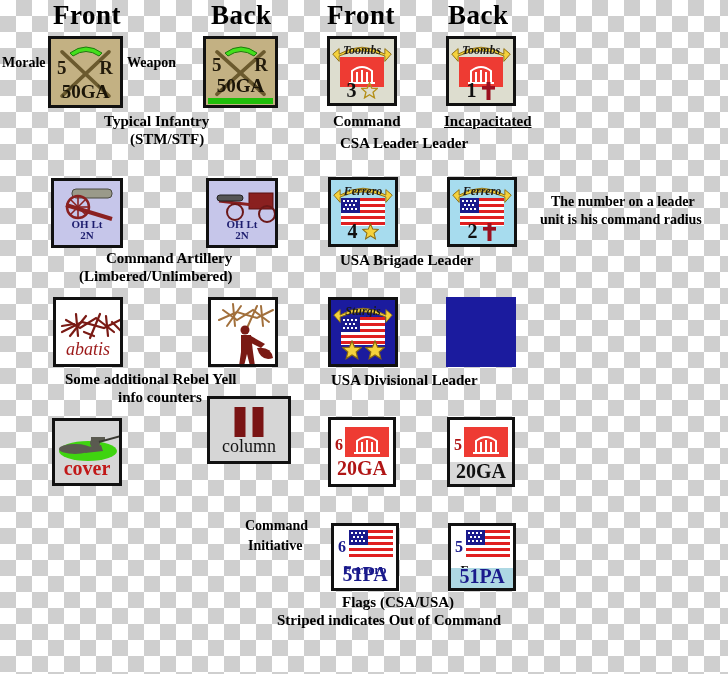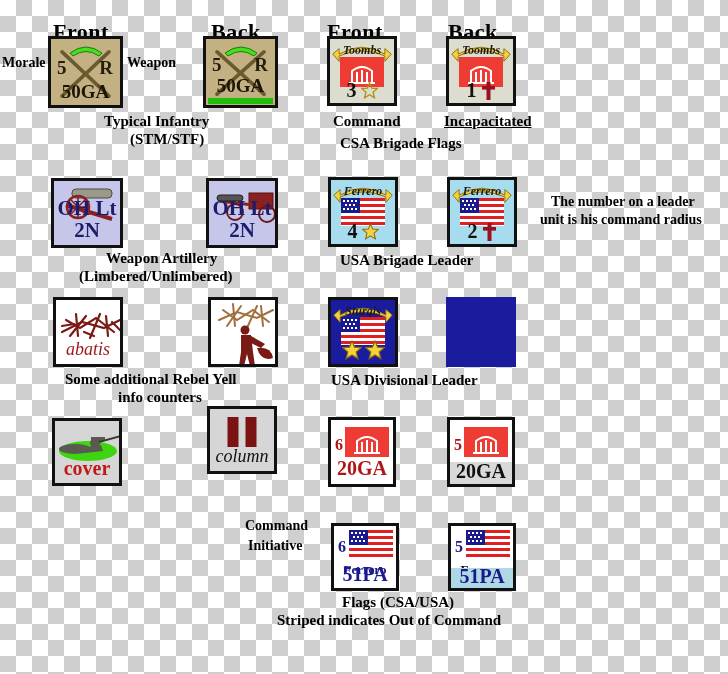--- a/index.html
+++ b/index.html
@@ -11,21 +11,21 @@
       linear-gradient(45deg,#cfcfcf 25%,transparent 25%,transparent 75%,#cfcfcf 75%,#cfcfcf),
       linear-gradient(45deg,#cfcfcf 25%,transparent 25%,transparent 75%,#cfcfcf 75%,#cfcfcf);
     background-size:32px 32px;
     background-position:0 0,16px 16px;
   }
   .lbl{
     position:absolute;color:#000;font-weight:bold;
     font-family:"Liberation Serif",serif;text-align:center;
     line-height:1.12;white-space:nowrap;
   }
-  .hdr{font-size:22px;letter-spacing:.5px;margin-top:20px;}
+  .hdr{font-size:27px;letter-spacing:.5px;}
   .cap{font-size:15px;}
   .cap2{font-size:14px;}
   .side{font-size:14px;}
 
   
   .counter{position:absolute;box-sizing:border-box;overflow:hidden;}
   .ctr-border{border:3px solid #111;}
 
   
   .inf{background:#c3b183;}
@@ -36,21 +36,21 @@
       font-size:19px;font-weight:bold;color:#241c0c;font-family:"Liberation Serif",serif;}
   .inf .unit{position:absolute;left:0;right:0;bottom:2px;text-align:center;
       font-size:19px;font-weight:bold;color:#1b1508;font-family:"Liberation Serif",serif;}
   .inf .grnstripe{position:absolute;left:2px;right:2px;bottom:1px;height:6px;background:#1fbe0a;}
   .inf .banner{position:absolute;left:50%;top:4px;transform:translateX(-50%);
       width:34px;height:14px;}
 
   
   .art{background:#c6c6ea;}
   .art .unit{position:absolute;left:0;right:0;bottom:4px;text-align:center;
-      color:#1d1d6e;font-weight:bold;font-size:21px;line-height:1.02;
+      color:#1d1d6e;font-weight:bold;font-size:11px;line-height:1.02;
       font-family:"Liberation Serif",serif;}
 
   
   .ldr .banner-wrap{position:absolute;left:50%;top:3px;transform:translateX(-50%);width:100%;height:26px;}
   .ldr .emblem{position:absolute;left:50%;transform:translateX(-50%);top:16px;}
   .ldr .botrow{position:absolute;left:0;right:0;bottom:1px;display:flex;
       align-items:center;justify-content:center;gap:4px;}
   .ldr .rad{font-size:20px;font-weight:bold;font-family:"Liberation Serif",serif;}
   .csa-ldr{background:#ddddcf;}
   .usa-ldr{background:#a7dcee;}
@@ -178,21 +178,21 @@
     <span class="rad" style="color:#111;">1</span>
     <svg width="15" height="18" viewBox="0 0 14 18">
         <rect x="5" y="0" width="4" height="18" fill="#9b1020"></rect>
         <rect x="0.5" y="4" width="13" height="3.6" fill="#9b1020"></rect>
       </svg>
   </div>
 </div>
 
 <div class="lbl cap" style="left:333px;top:113px;">Command</div>
 <div class="lbl cap" style="left:444px;top:113px;text-decoration:underline;">Incapacitated</div>
-<div class="lbl cap" style="left:340px;top:135px;">CSA Brigade Flags</div>
+<div class="lbl cap" style="left:340px;top:135px;">CSA Leader Leader</div>
 
 <div class="counter ctr-border art" style="left:51px;top:178px;width:72px;height:70px;">
   <svg viewBox="0 0 72 44" width="72" height="44" style="position:absolute;left:0;top:0;">
     <line x1="12" y1="24" x2="58" y2="38" stroke="#8a2020" stroke-width="4"></line>
     <rect x="18" y="8" width="40" height="9" rx="4" fill="#9a9a8a" stroke="#4a4a40" stroke-width="1"></rect>
     <circle cx="24" cy="26" r="11" fill="none" stroke="#8a2020" stroke-width="2.5"></circle>
     <g stroke="#8a2020" stroke-width="1.6">
       <line x1="24" y1="15" x2="24" y2="37"></line>
         <line x1="13" y1="26" x2="35" y2="26"></line>
       <line x1="16" y1="18" x2="32" y2="34"></line>
@@ -212,21 +212,21 @@
     <rect x="8" y="14" width="26" height="6" rx="3" fill="#555" stroke="#222" stroke-width="1"></rect>
     <circle cx="26" cy="31" r="8" fill="none" stroke="#6b1818" stroke-width="2"></circle>
     <circle cx="58" cy="33" r="8" fill="none" stroke="#6b1818" stroke-width="2"></circle>
   </svg>
   <div class="unit">
     <div>OH Lt</div>
     <div>2N</div>
   </div>
 </div>
 
-<div class="lbl cap" style="left:106px;top:250px;">Weapon Artillery</div>
+<div class="lbl cap" style="left:106px;top:250px;">Command Artillery</div>
 <div class="lbl cap" style="left:79px;top:268px;">(Limbered/Unlimbered)</div>
 
 <div class="counter ctr-border usa-ldr ldr" style="left:328px;top:177px;width:70px;height:70px;">
   <svg class="banner-wrap" viewBox="0 0 70 26" style="left:0;transform:none;">
     <path d="M3 12 L10 6 L10 12 Q35 -3 60 12 L60 6 L67 12 L60 20 L60 14 Q35 3 10 14 L10 20 Z" fill="#f5d23c" stroke="#8a6a10" stroke-width="1"></path>
   </svg>
   <div style="position:absolute;left:0;right:0;top:4px;text-align:center;font-size:12px;font-weight:bold;font-style:italic;color:#1a1a1a;font-family:'Liberation Serif',serif;">Ferrero</div>
   <svg class="emblem" viewBox="0 0 44 28" width="44" height="28" style="top:18px;">
     <rect x="0" y="0" width="44" height="28" fill="#ffffff"></rect>
     <g fill="#e02020">
@@ -393,21 +393,21 @@
       <ellipse cx="20" cy="24" rx="16" ry="5"></ellipse>
       <circle cx="40" cy="18" r="5"></circle>
       <path d="M36 12 L50 12 L50 16 L36 17 Z"></path>
       <path d="M32 22 L46 20 L48 26 L30 28 Z"></path>
     </g>
     <line x1="44" y1="17" x2="66" y2="11" stroke="#3a3a33" stroke-width="2"></line>
   </svg>
   <div class="word">cover</div>
 </div>
 
-<div class="counter ctr-border column" style="left:207px;top:406px;width:70px;height:68px;font-style:italic;">
+<div class="counter ctr-border column" style="left:207px;top:396px;width:84px;height:68px;">
   <div class="bars">
       <i></i>
       <i></i>
     </div>
   <div class="word">column</div>
 </div>
 
 <div class="counter ctr-border flagc csa-flag" style="left:328px;top:417px;width:68px;height:70px;">
   <span class="num">6</span>
   <svg viewBox="0 0 44 30" width="44" height="30" style="position:absolute;right:4px;top:7px;">

